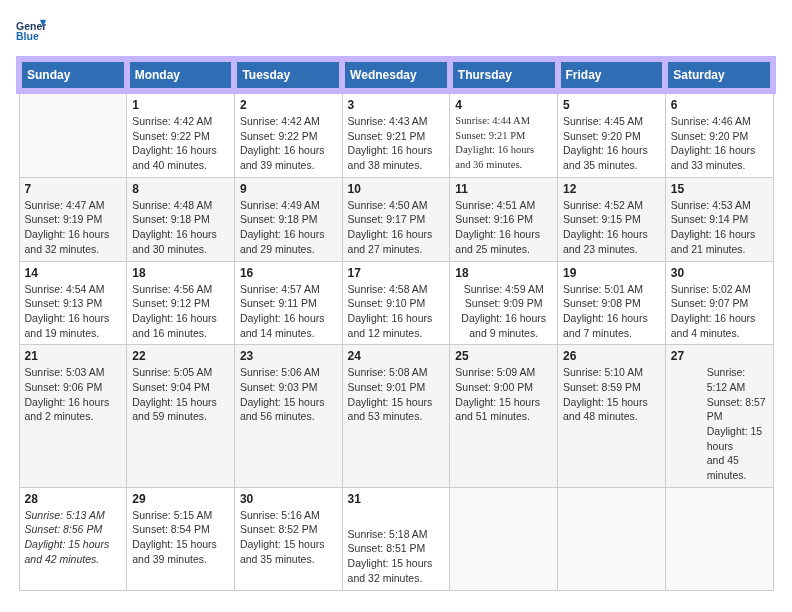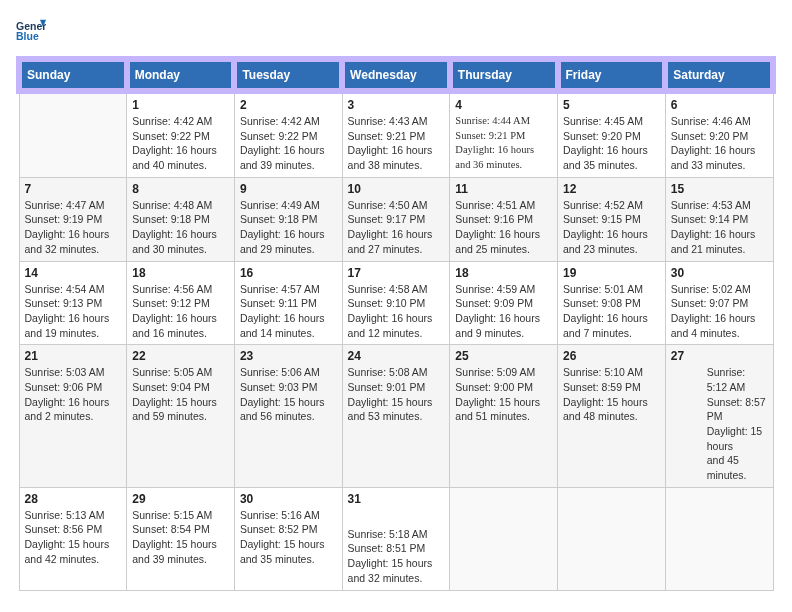--- a/index.html
+++ b/index.html
@@ -231,21 +231,21 @@
         </td>
         <td>
           <span class="day-number">17</span>
           <div class="day-info" style="white-space: pre-line;">Sunrise: 4:58 AM
 Sunset: 9:10 PM
 Daylight: 16 hours
 and 12 minutes.</div>
         </td>
         <td>
           <span class="day-number">18</span>
-          <div class="day-info" style="white-space: pre-line;">Sunrise: 4:59 AM
+          <div class="day-info" style="white-space: pre-line; text-align: center;">Sunrise: 4:59 AM
 Sunset: 9:09 PM
 Daylight: 16 hours
 and 9 minutes.</div>
         </td>
         <td>
           <span class="day-number">19</span>
           <div class="day-info" style="white-space: pre-line;">Sunrise: 5:01 AM
 Sunset: 9:08 PM
 Daylight: 16 hours
 and 7 minutes.</div>
@@ -305,21 +305,21 @@
           <span class="day-number">27</span>
           <div class="day-info" style="white-space: pre-line; margin-left: 36px;">Sunrise: 5:12 AM
 Sunset: 8:57 PM
 Daylight: 15 hours
 and 45 minutes.</div>
         </td>
       </tr>
       <tr>
         <td>
           <span class="day-number">28</span>
-          <div class="day-info" style="white-space: pre-line;">Sunrise: 5:13 AM
+          <div class="day-info" style="white-space: pre-line; font-style: italic;">Sunrise: 5:13 AM
 Sunset: 8:56 PM
 Daylight: 15 hours
 and 42 minutes.</div>
         </td>
         <td>
           <span class="day-number">29</span>
           <div class="day-info" style="white-space: pre-line;">Sunrise: 5:15 AM
 Sunset: 8:54 PM
 Daylight: 15 hours
 and 39 minutes.</div>

